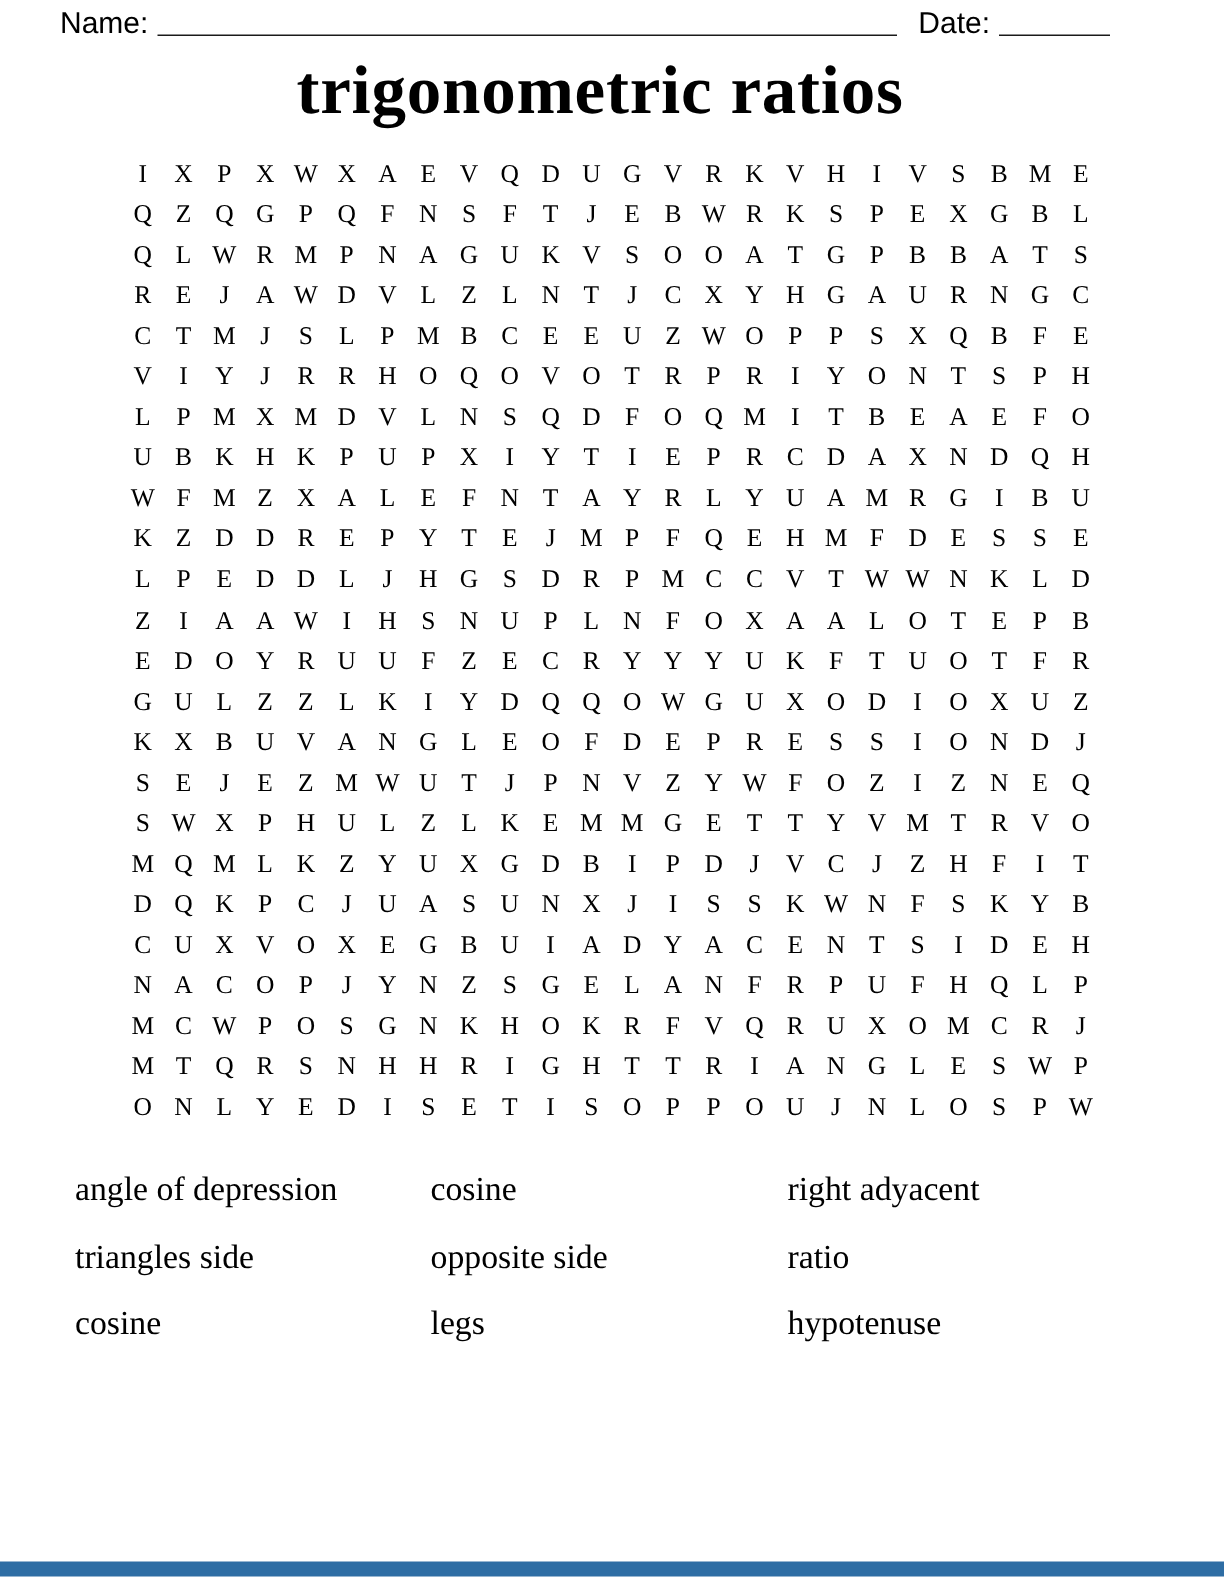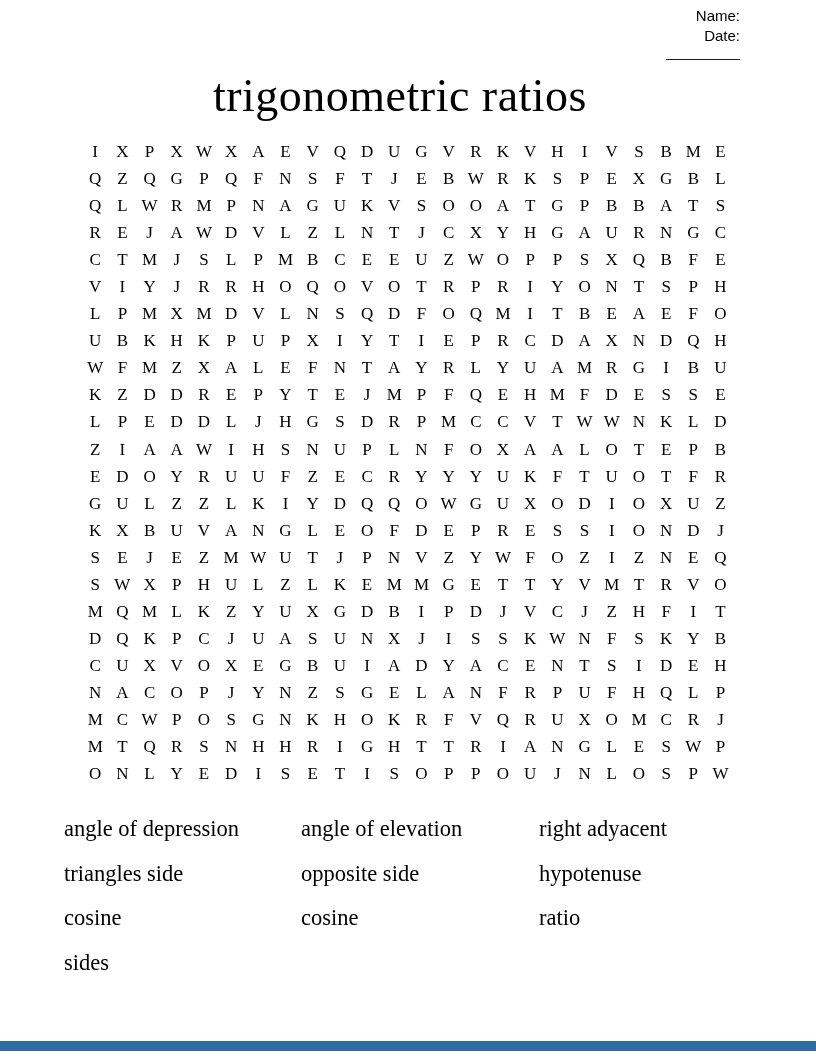--- a/index.html
+++ b/index.html
@@ -13,37 +13,36 @@
     color: #000;
     overflow: hidden;
   }
 
   
   .header {
     display: flex;
     align-items: flex-end;
     padding: 7px 76px 0 40px;
     font-family: "Liberation Sans", sans-serif;
-    font-size: 15px;
+    font-size: 20px;
     line-height: 18px;
-    flex-direction: column;
   }
   .header .label { white-space: nowrap; }
   .fill-line {
     border-bottom: 1.4px solid #1a1a1a;
     height: 15px;
   }
   .name-line { flex: 1; margin: 0 14px 1px 6px; }
   .date-line { width: 74px; margin: 0 0 1px 6px; }
 
   
   .title {
     text-align: center;
     font-size: 46px;
-    font-weight: 400;
+    font-weight: 700;
     letter-spacing: 0.5px;
     margin: 9px 16px 0 0;
     line-height: 52px;
     font-family: "Liberation Serif", serif;
   }
 
   
   .grid {
     display: grid;
     grid-template-columns: repeat(24, 27.2px);
@@ -56,21 +55,21 @@
   }
   .cell {
     display: block;
     line-height: 1;
   }
 
   
   .words {
     display: grid;
     grid-template-columns: 237px 238px 1fr;
-    padding-left: 64px;
+    padding-left: 50px;
     margin-top: 27px;
     font-size: 22.5px;
   }
   .word {
     height: 44.5px;
     line-height: 30px;
   }
 
   
   .footer-bar {
@@ -670,27 +669,26 @@
     <span class="cell">S</span>
     <span class="cell">P</span>
     <span class="cell">W</span>
   </div>
 
 <div class="words">
   <div class="word-col">
       <div class="word">angle of depression</div>
       <div class="word">triangles side</div>
       <div class="word">cosine</div>
-      <div class="word">sides</div>
     </div>
   <div class="word-col">
-      <div class="word">angle of elevation</div>
+      <div class="word">cosine</div>
       <div class="word">opposite side</div>
-      <div class="word">cosine</div>
+      <div class="word">legs</div>
     </div>
   <div class="word-col">
       <div class="word">right adyacent</div>
+      <div class="word">ratio</div>
       <div class="word">hypotenuse</div>
-      <div class="word">ratio</div>
     </div>
 </div>
 
 <div class="footer-bar" style="background: rgb(46, 109, 164);"></div>
 
 </body></html>

